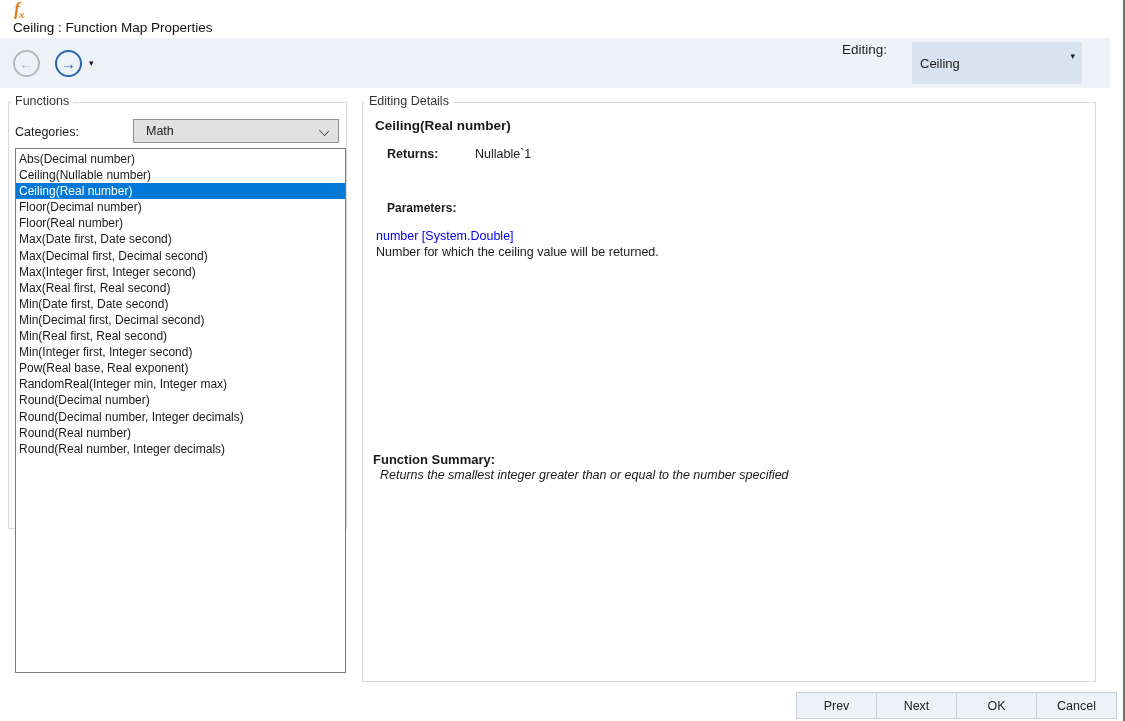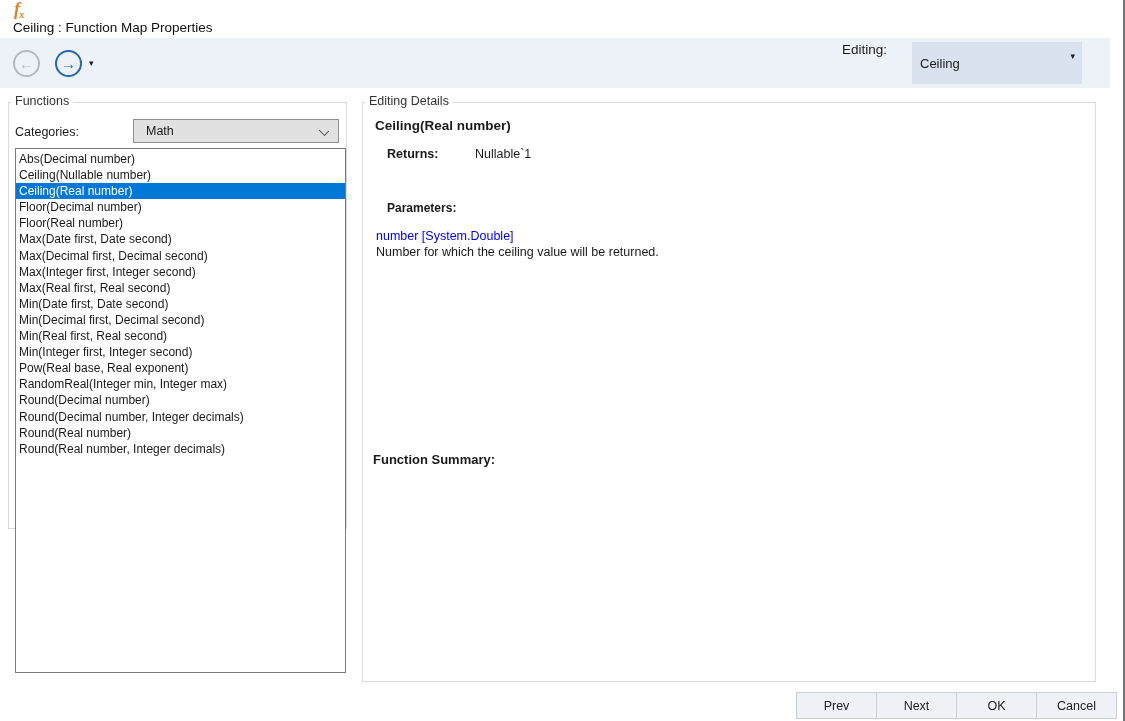--- a/index.html
+++ b/index.html
@@ -164,20 +164,21 @@
 
 <div class="groupbox gb-details">
   <span class="gb-legend">Editing Details</span>
   <div class="fn-signature">Ceiling(Real number)</div>
   <div class="returns-label">Returns:</div>
   <div class="returns-value">Nullable`1</div>
   <div class="parameters-label">Parameters:</div>
   <div class="param-name">number [System.Double]</div>
   <div class="param-desc">Number for which the ceiling value will be returned.</div>
   <div class="summary-label">Function Summary:</div>
+  <div class="summary-text">Returns the smallest integer greater than or equal to the number specified</div>
 </div>
 
 <div class="footer">
   <button class="footer-btn">Prev</button>
   <button class="footer-btn">Next</button>
   <button class="footer-btn">OK</button>
   <button class="footer-btn">Cancel</button>
 </div>
 
 <div class="win-right-border"></div>

